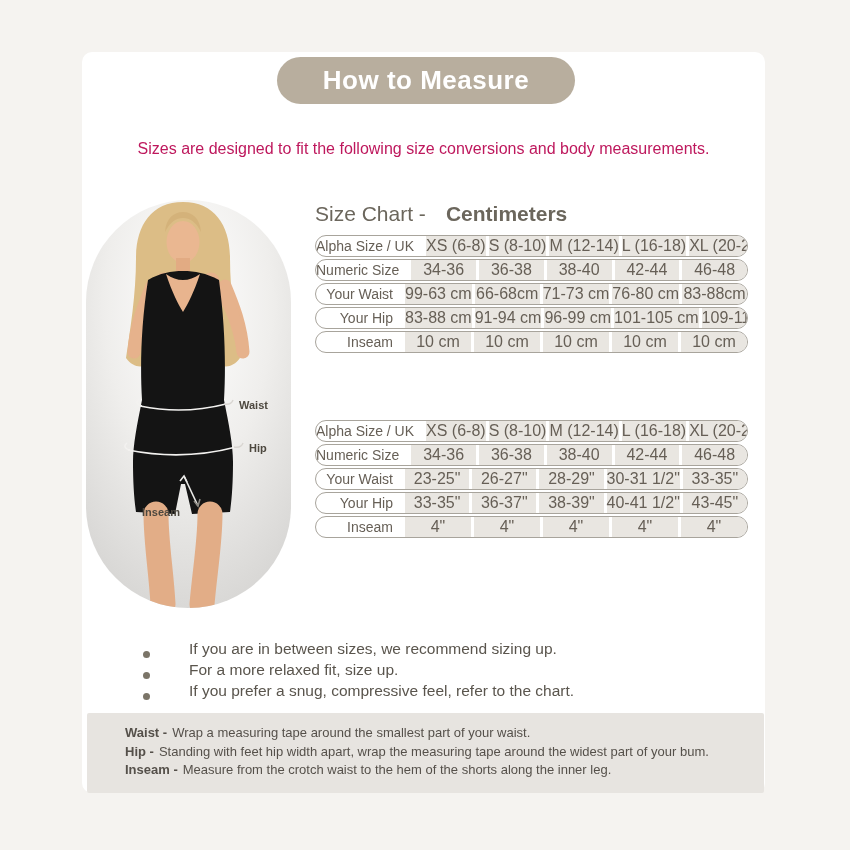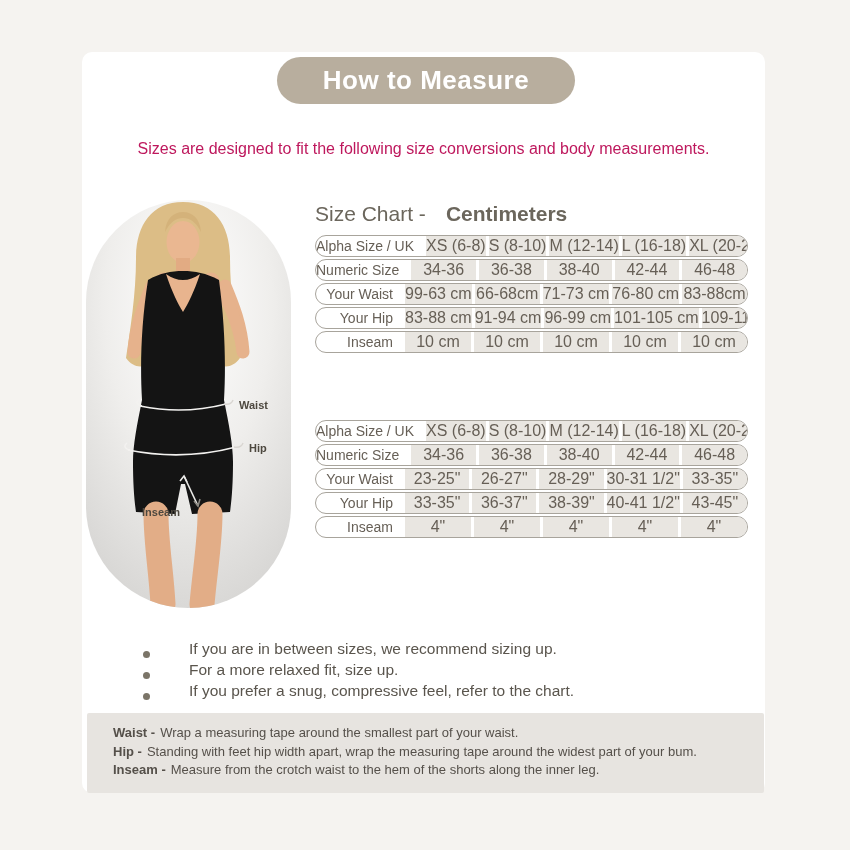--- a/index.html
+++ b/index.html
@@ -24,21 +24,21 @@
   .tcell{flex:1;margin-left:3px;background:#e9e6e1;display:flex;align-items:center;justify-content:center;
          font-size:16px;color:#665f56;white-space:nowrap;}
   
   .notes{position:absolute;left:143px;top:637px;width:520px;margin:0;padding:0;list-style:none;}
   .notes li{display:flex;align-items:flex-end;height:21px;font-size:15.5px;color:#5a554d;gap:14px;}
   .dot{width:7px;height:7px;border-radius:50%;background:#7b7568;margin-right:25px;flex:0 0 auto;}
   
   .infobox{position:absolute;left:87px;top:713px;width:677px;height:80px;background:#e7e4e0;
            border-radius:2px;padding:11px 20px 0 26px;}
   .infobox .line{font-size:13px;line-height:18.5px;color:#55504a;}
-  .infobox b{font-weight:bold;margin-right:5px;color:#55504a;}
+  .infobox b{font-weight:bold;margin-right:5px;color:#55504a;margin-left:12px;}
 </style>
 </head>
 <body>
 
 <div class="page">
   <div class="card"></div>
 
   <div class="badge">
     <span>How to Measure</span>
   </div>

